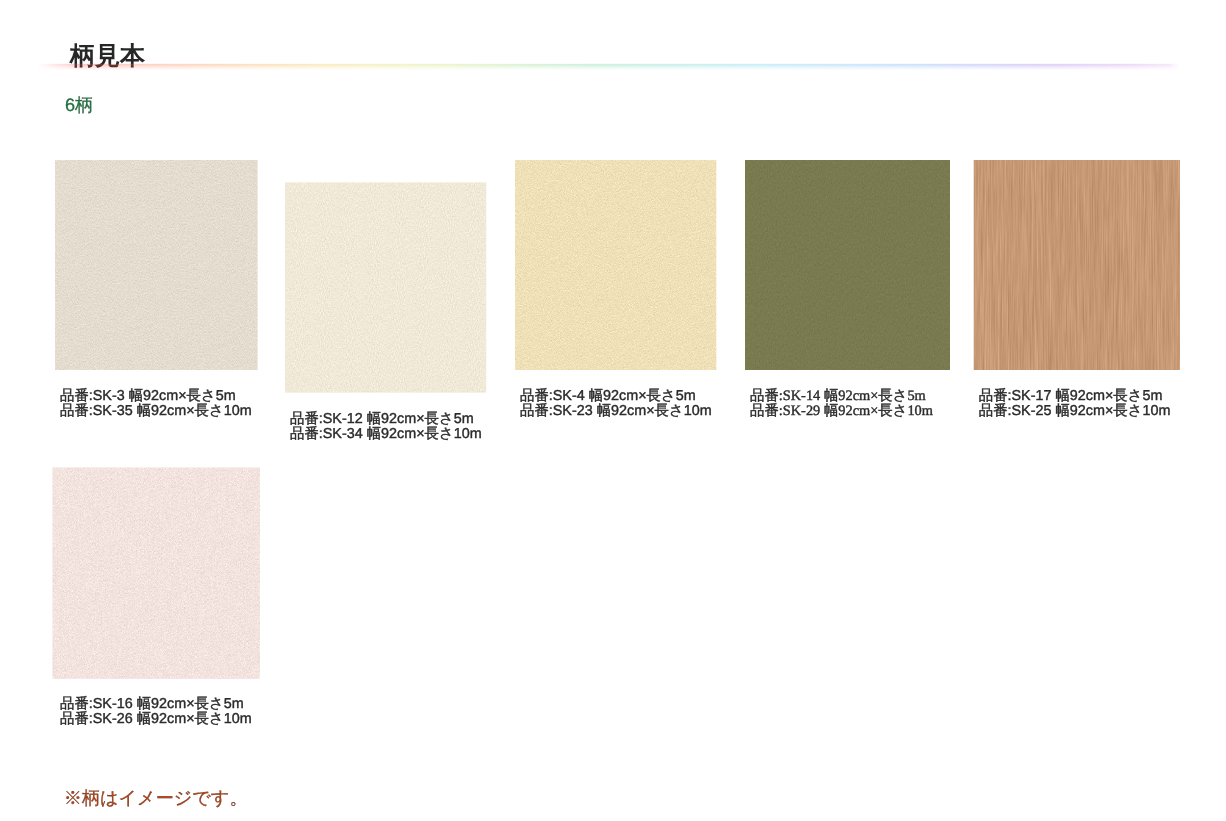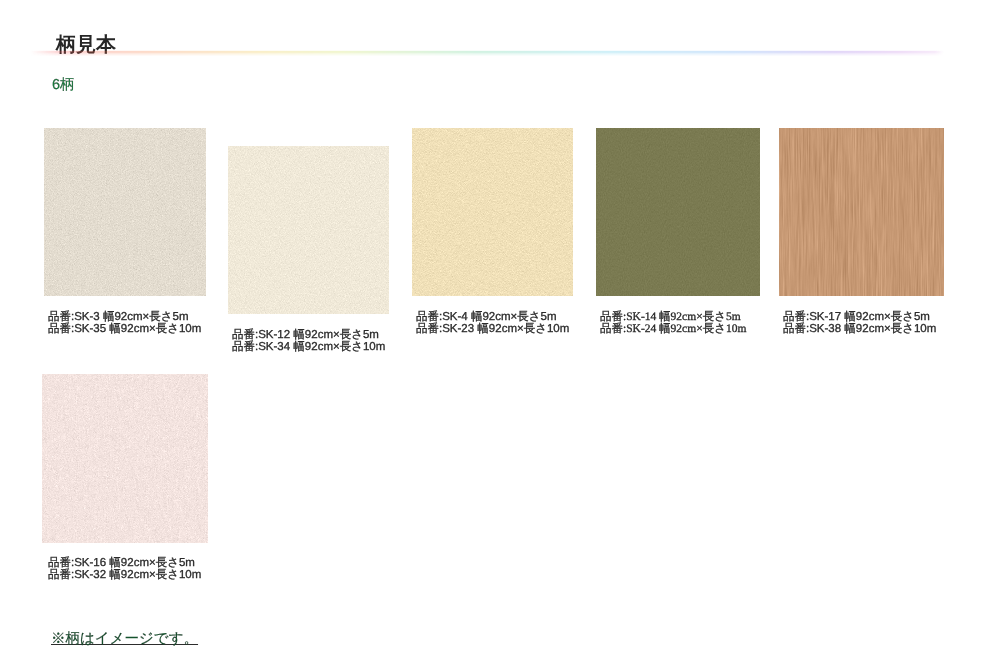--- a/index.html
+++ b/index.html
@@ -56,21 +56,21 @@
   .tile4{width:165px;height:168px;background:#c69873;}
   .tile5{width:166px;height:169px;background:#f3e3df;}
   .swatch svg{position:absolute;left:0;top:0;width:100%;height:100%;display:block;}
 
   .lbl{position:absolute;left:4px;font-size:11.5px;color:#2b2b2b;white-space:nowrap;
        line-height:13px;-webkit-text-stroke:0.32px #2b2b2b;}
   .sw5 .lbl{left:6px;}
   .l1{top:183px;}
   .l2{top:195px;}
 
-  .note{position:absolute;left:51px;top:631px;font-size:14.5px;color:#14532d;line-height:17px;text-decoration:underline;
+  .note{position:absolute;left:51px;top:631px;font-size:14.5px;color:#c2410c;line-height:17px;
         -webkit-text-stroke:0.2px #2d2d2d;}
 </style>
 </head>
 <body>
 
 <div class="page">
 
   <h1 class="title">柄見本</h1>
   <div class="divider">
       <i></i>
@@ -133,51 +133,51 @@
             <defs>
               <filter id="tex3" x="0" y="0" width="100%" height="100%" color-interpolation-filters="sRGB" filterUnits="objectBoundingBox">
                 <feTurbulence type="fractalNoise" baseFrequency="0.95 0.55" numOctaves="5" seed="43" result="n"></feTurbulence>
                 <feColorMatrix in="n" type="matrix" values="0.045 0.045 0.045 0 0.4109 0.045 0.045 0.045 0 0.4109 0.045 0.045 0.045 0 0.2501 0 0 0 0 1"></feColorMatrix>
               </filter>
             </defs>
             <rect width="100%" height="100%" filter="url(#tex3)"></rect>
           </svg>
         </div>
       <div class="lbl l1">品番:SK-14 幅92cm×長さ5m</div>
-      <div class="lbl l2">品番:SK-24 幅92cm×長さ10m</div>
+      <div class="lbl l2">品番:SK-29 幅92cm×長さ10m</div>
     </div>
 
     <div class="sw sw4">
       <div class="swatch tile4">
           <svg>
             <defs>
               <filter id="tex4" x="0" y="0" width="100%" height="100%" color-interpolation-filters="sRGB" filterUnits="objectBoundingBox">
                 <feTurbulence type="fractalNoise" baseFrequency="5.50 0.02" numOctaves="3" seed="5" result="n"></feTurbulence>
                 <feColorMatrix in="n" type="matrix" values="0.11 0.11 0.11 0 0.6115 0.11 0.11 0.11 0 0.4311 0.11 0.11 0.11 0 0.2860 0 0 0 0 1"></feColorMatrix>
               </filter>
             </defs>
             <rect width="100%" height="100%" filter="url(#tex4)"></rect>
           </svg>
         </div>
       <div class="lbl l1">品番:SK-17 幅92cm×長さ5m</div>
-      <div class="lbl l2">品番:SK-38 幅92cm×長さ10m</div>
+      <div class="lbl l2">品番:SK-25 幅92cm×長さ10m</div>
     </div>
 
     <div class="sw sw5">
       <div class="swatch tile5">
           <svg>
             <defs>
               <filter id="tex5" x="0" y="0" width="100%" height="100%" color-interpolation-filters="sRGB" filterUnits="objectBoundingBox">
                 <feTurbulence type="fractalNoise" baseFrequency="1.9 1.9" numOctaves="2" seed="23" result="n"></feTurbulence>
                 <feColorMatrix in="n" type="matrix" values="0.1 0.1 0.1 0 0.8029 0.1 0.1 0.1 0 0.7402 0.1 0.1 0.1 0 0.7245 0 0 0 0 1"></feColorMatrix>
               </filter>
             </defs>
             <rect width="100%" height="100%" filter="url(#tex5)"></rect>
           </svg>
         </div>
       <div class="lbl l1">品番:SK-16 幅92cm×長さ5m</div>
-      <div class="lbl l2">品番:SK-32 幅92cm×長さ10m</div>
+      <div class="lbl l2">品番:SK-26 幅92cm×長さ10m</div>
     </div>
 
   </div>
 
   <div class="note">※柄はイメージです。</div>
 </div>
 
 </body></html>

